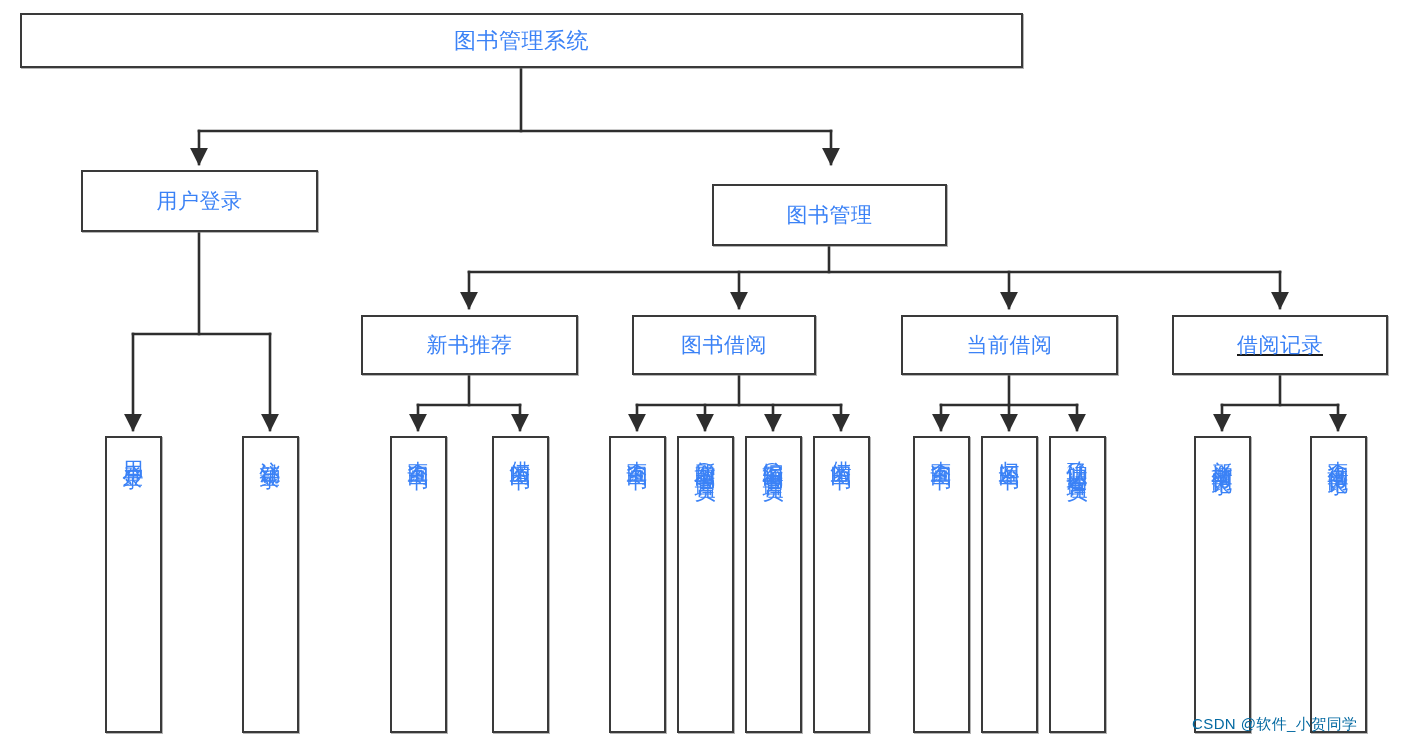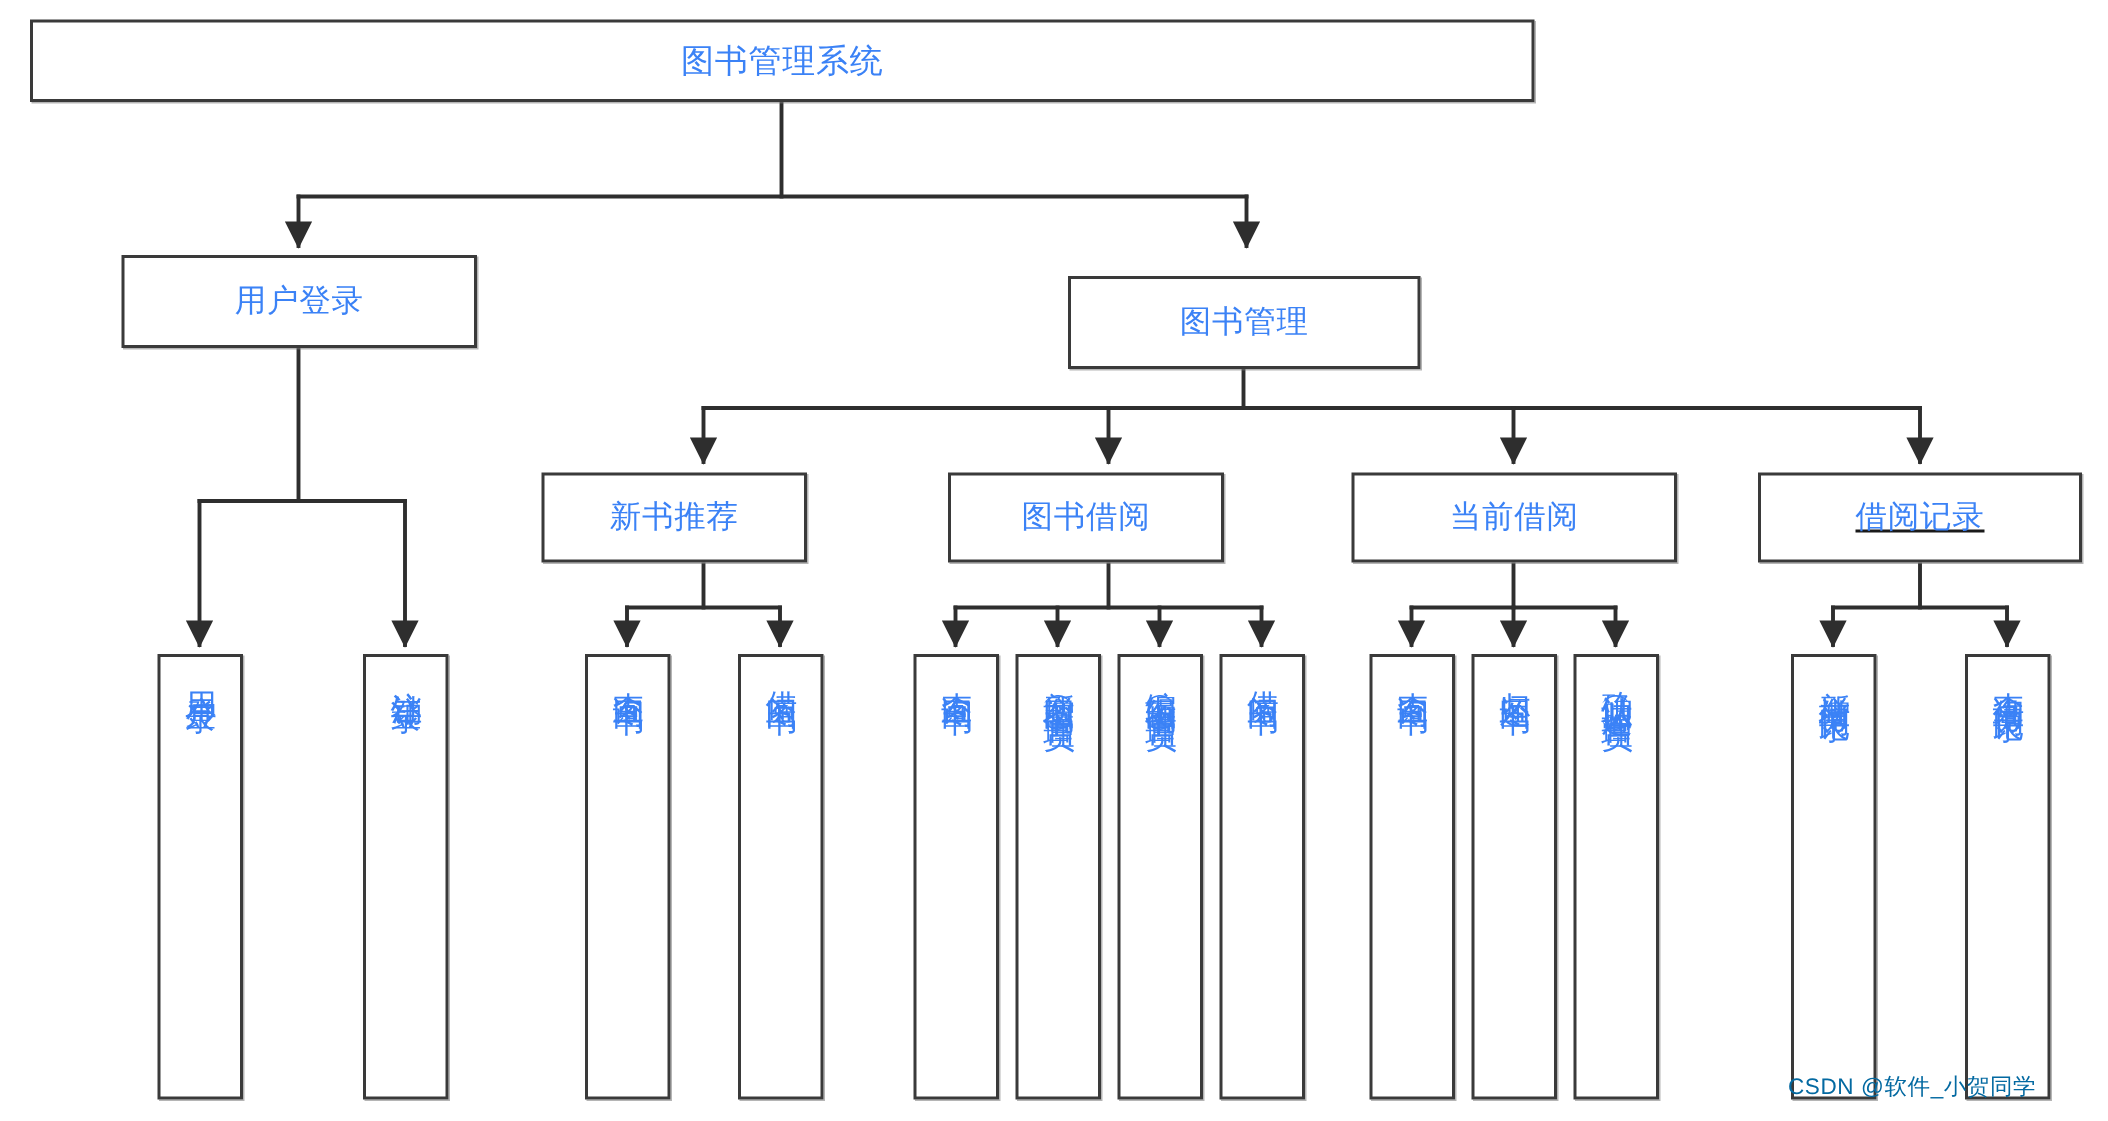--- a/index.html
+++ b/index.html
@@ -131,21 +131,21 @@
     <span class="label">图书管理系统</span>
   </div>
 
   <div class="node lvl2" style="left:81px; top:170px; width:237px; height:62px;">
     <span class="label">用户登录</span>
   </div>
   <div class="node lvl2" style="left:712px; top:170px; width:235px; height:62px;margin-top:14px;">
     <span class="label">图书管理</span>
   </div>
 
-  <div class="node lvl3" style="left:361px; top:315px; width:177px; height:60px;">
+  <div class="node lvl3" style="left:361px; top:315px; width:217px; height:60px;">
     <span class="label">新书推荐</span>
   </div>
   <div class="node lvl3" style="left:632px; top:315px; width:184px; height:60px;">
     <span class="label">图书借阅</span>
   </div>
   <div class="node lvl3" style="left:901px; top:315px; width:217px; height:60px;">
     <span class="label">当前借阅</span>
   </div>
   <div class="node lvl3" style="left:1172px; top:315px; width:216px; height:60px;text-decoration:underline;">
     <span class="label">借阅记录</span>

